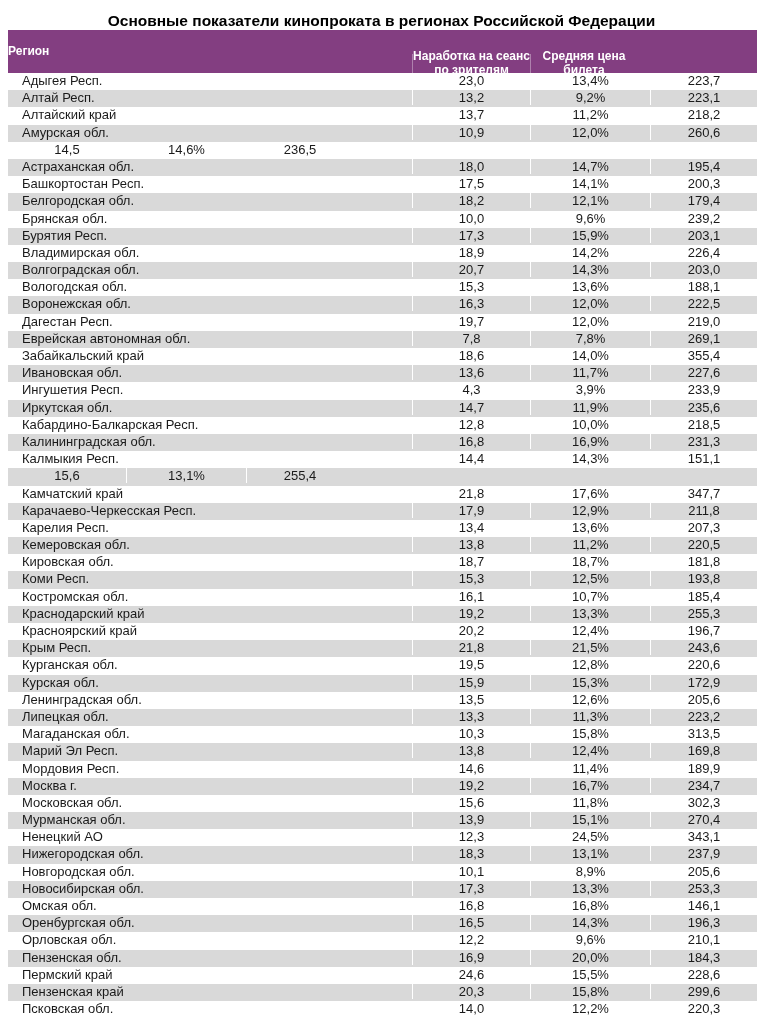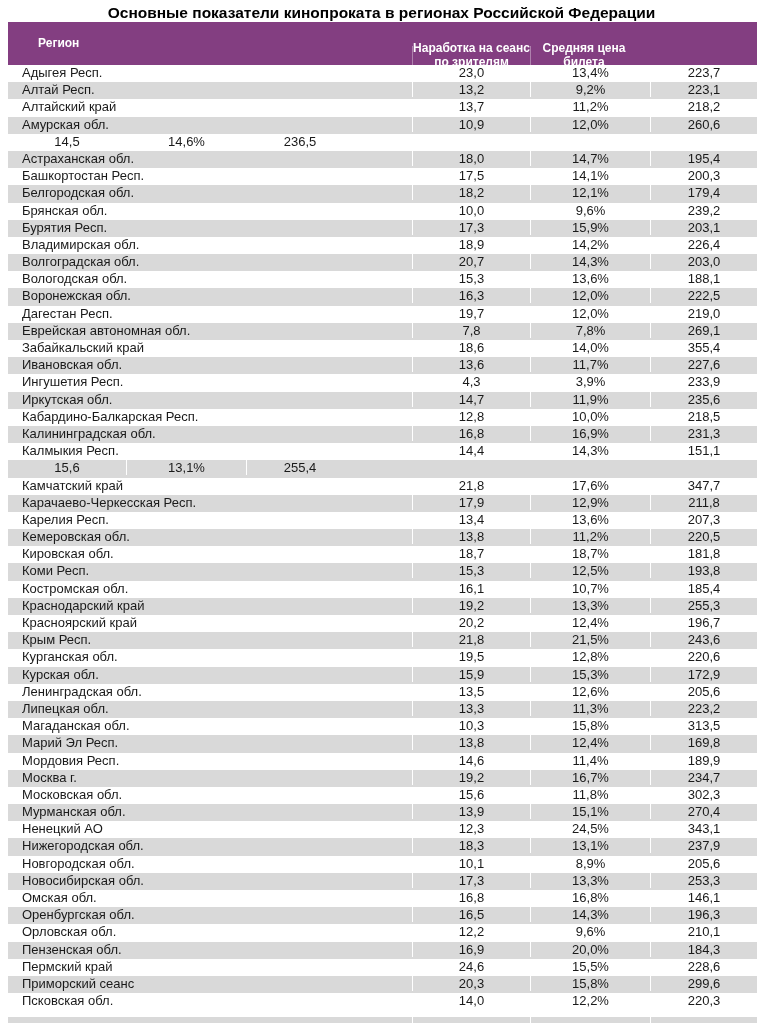--- a/index.html
+++ b/index.html
@@ -9,21 +9,21 @@
     background: #ffffff;
     font-family: "Liberation Sans", sans-serif;
     color: #1a1a1a;
   }
   .page { width: 763px; height: 1024px; position: relative; }
   .title {
     text-align: center;
     font-weight: bold;
     font-size: 15.5px;
     color: #000;
-    padding-top: 4px;
+    padding-top: 12px;
     height: 18px;
     line-height: 17px;
   }
   .table { margin-left: 8px; width: 749px; }
   .thead {
     display: flex;
     background: var(--header-bg, #833e81);
     color: var(--header-text, #ffffff);
     height: 43px;
   }
@@ -38,21 +38,21 @@
     box-sizing: border-box;
   }
   .th + .th { border-left: 1px solid rgba(255,255,255,0.35); margin-top: 24px; }
   .c1 { width: 404px; }
   .c2 { width: 118px; }
   .c3 { width: 120px; }
   .c4 { width: 107px; }
   .th.c1 {
     justify-content: flex-start;
     text-align: left;
-    padding-left: 30px;
+    padding-left: 0;
   }
   .tbody { width: 749px; }
   .tr {
     display: flex;
     height: 17.2px;
     align-items: flex-start;
     font-size: 13px;
     background: var(--row-bg, #ffffff);
   }
   .tr:nth-child(even) { background: var(--row-alt-bg, #d9d9d9); }
@@ -392,21 +392,21 @@
           <div class="td c3">20,0%</div>
           <div class="td c4">184,3</div>
         </div>
         <div class="tr">
           <div class="td c1">Пермский край</div>
           <div class="td c2">24,6</div>
           <div class="td c3">15,5%</div>
           <div class="td c4">228,6</div>
         </div>
         <div class="tr">
-          <div class="td c1">Приморский сеанс</div>
+          <div class="td c1">Пензенская край</div>
           <div class="td c2">20,3</div>
           <div class="td c3">15,8%</div>
           <div class="td c4">299,6</div>
         </div>
         <div class="tr">
           <div class="td c1">Псковская обл.</div>
           <div class="td c2">14,0</div>
           <div class="td c3">12,2%</div>
           <div class="td c4">220,3</div>
         </div>

